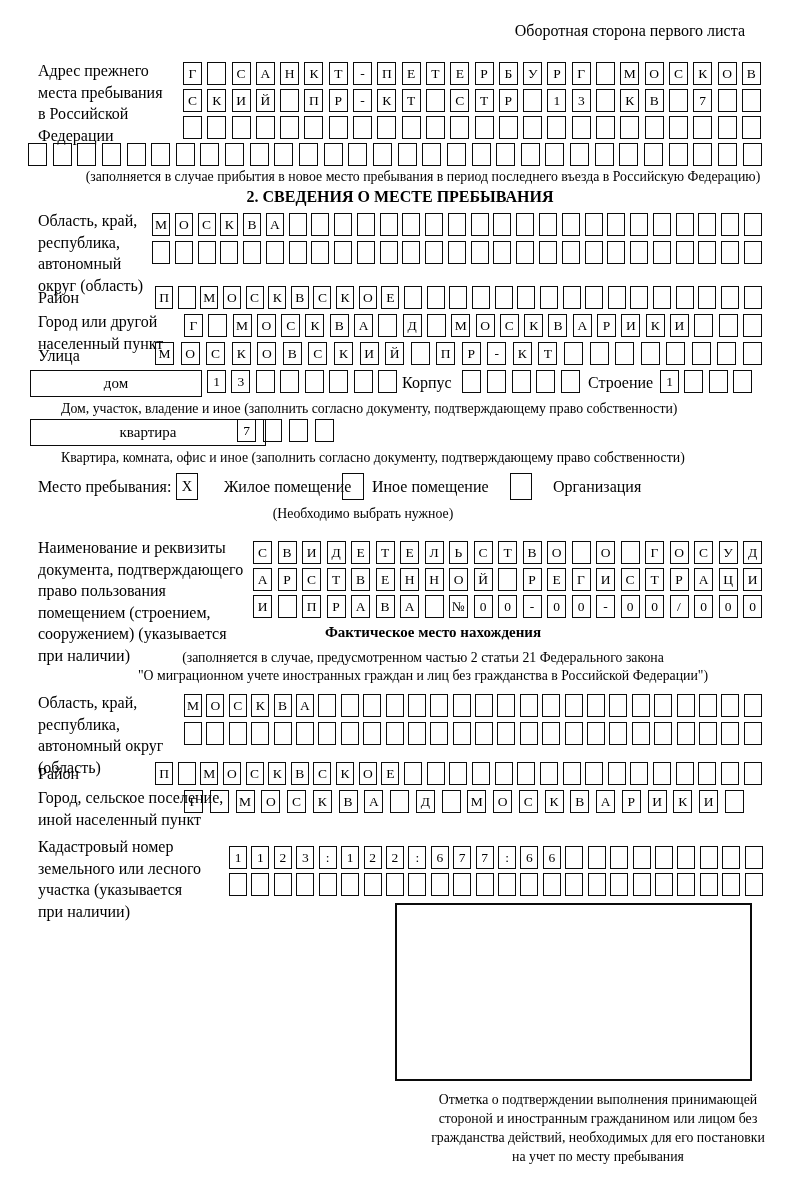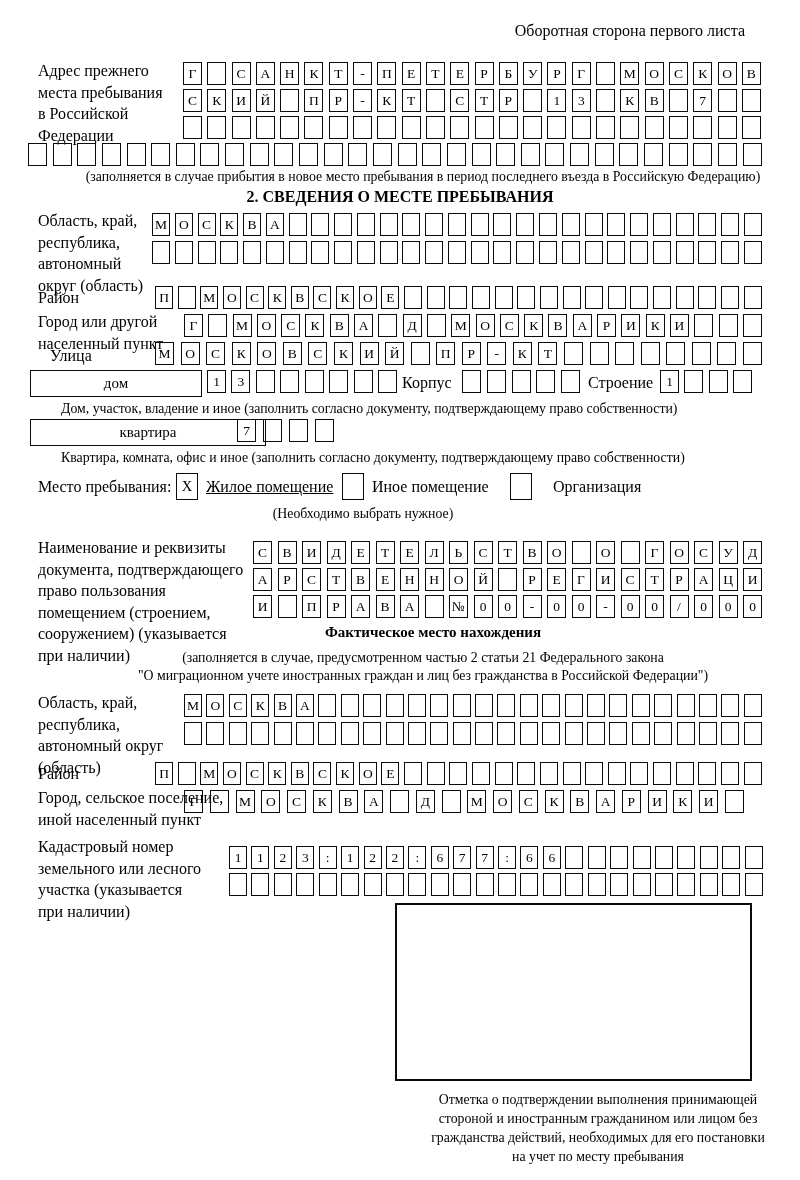--- a/index.html
+++ b/index.html
@@ -263,21 +263,21 @@
       <span class="cell">А</span>
       <span class="cell">Р</span>
       <span class="cell">И</span>
       <span class="cell">К</span>
       <span class="cell">И</span>
       <span class="cell"></span>
       <span class="cell"></span>
       <span class="cell"></span>
     </div>
 
-  <div class="abs label" style="left:50px;top:345px;">Улица</div>
+  <div class="abs label" style="left:38px;top:345px;">Улица</div>
   <div class="grid-row" style="left:155px;top:342px;width:607px;">
       <span class="cell">М</span>
       <span class="cell">О</span>
       <span class="cell">С</span>
       <span class="cell">К</span>
       <span class="cell">О</span>
       <span class="cell">В</span>
       <span class="cell">С</span>
       <span class="cell">К</span>
       <span class="cell">И</span>
@@ -330,21 +330,21 @@
   <div class="grid-row" style="left:237px;top:419px;width:97px;">
       <span class="cell">7</span>
       <span class="cell"></span>
       <span class="cell"></span>
       <span class="cell"></span>
     </div>
   <div class="abs small-note" style="left:38px;top:450px;width:740px;">Квартира, комната, офис и иное (заполнить согласно документу, подтверждающему право собственности)</div>
 
   <div class="abs label" style="left:38px;top:476px;text-align:right;">Место пребывания:</div>
   <div class="checkbox" style="left:176px;top:473px;">X</div>
-  <div class="abs label" style="left:206px;top:476px;text-decoration:underline;">Жилое помещение</div>
+  <div class="abs label" style="left:224px;top:476px;">Жилое помещение</div>
   <div class="checkbox" style="left:342px;top:473px;"></div>
   <div class="abs label" style="left:372px;top:476px;">Иное помещение</div>
   <div class="checkbox" style="left:510px;top:473px;"></div>
   <div class="abs label" style="left:553px;top:476px;">Организация</div>
   <div class="abs small-note center" style="left:180px;top:506px;width:320px;">(Необходимо выбрать нужное)</div>
 
   <div class="abs label" style="left:38px;top:537px;width:215px;">Наименование и реквизиты
 документа, подтверждающего
 право пользования
 помещением (строением,

